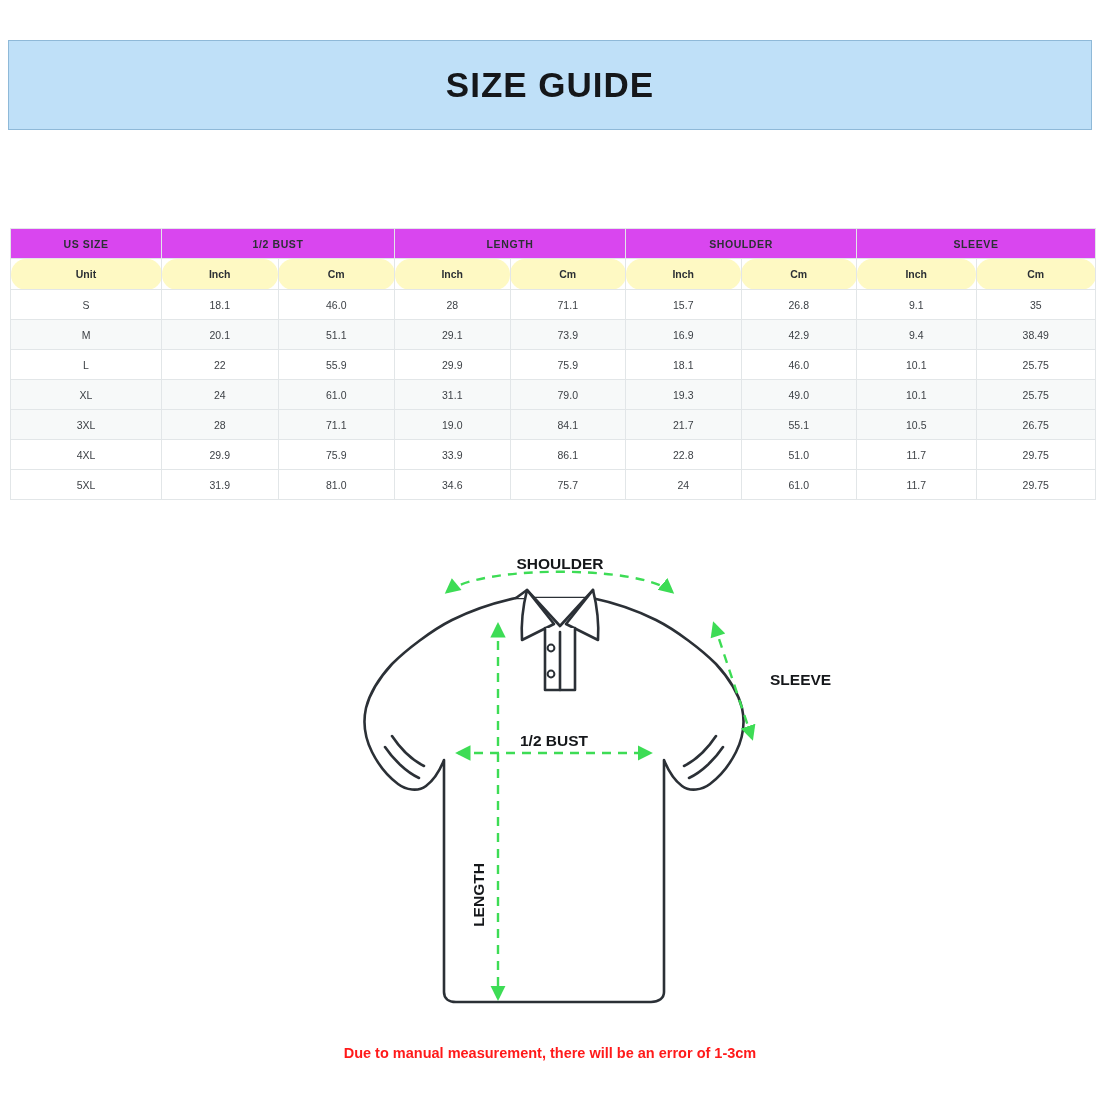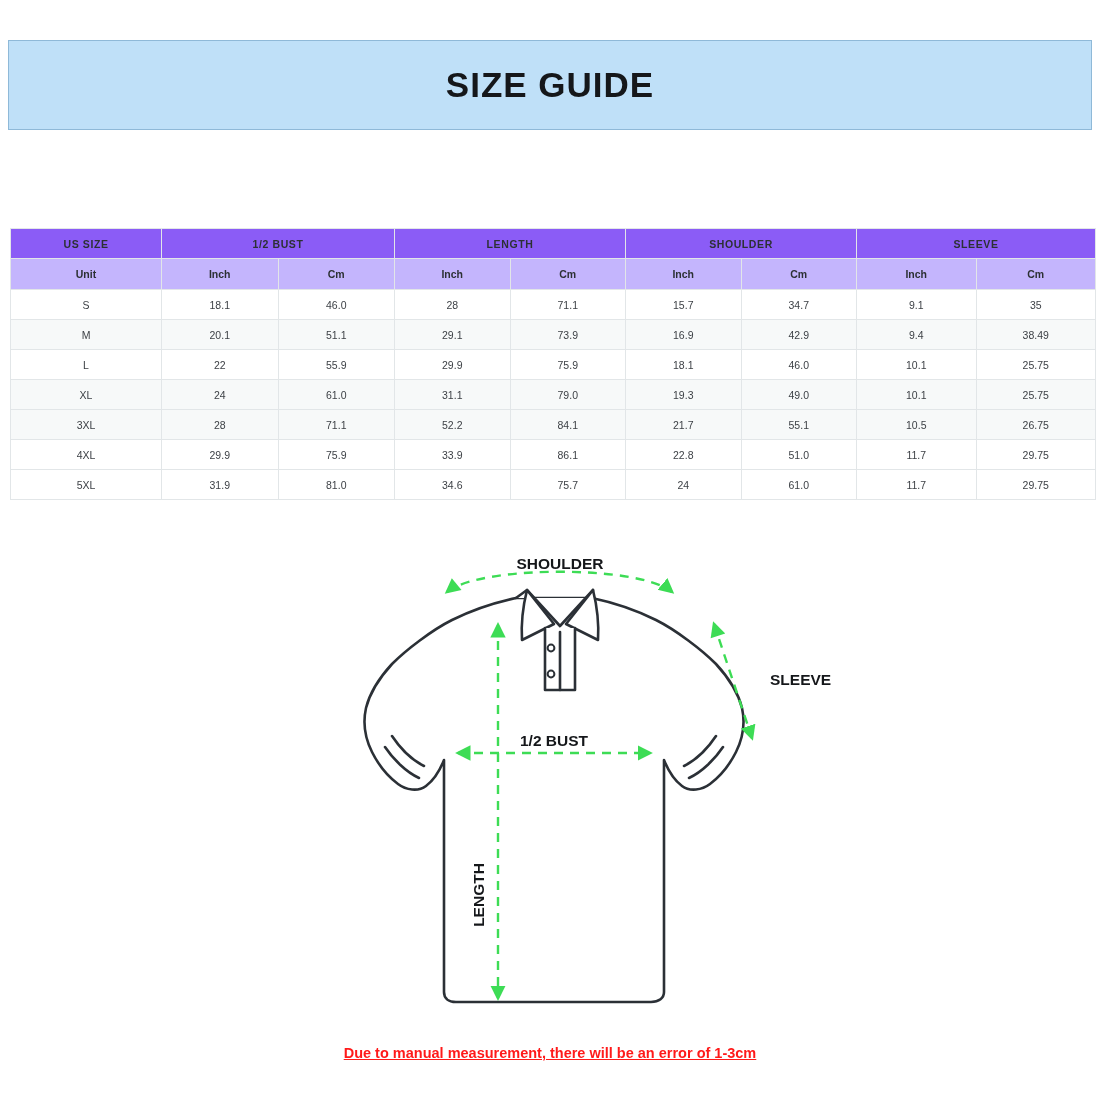--- a/index.html
+++ b/index.html
@@ -59,32 +59,33 @@
   table.size-table th,
   table.size-table td {
     border: 1px solid #e2e6e8;
     text-align: center;
     color: #3b3f44;
     font-weight: normal;
     padding: 0;
   }
   tr.group-row th {
     height: 29px;
-    background: #8b5cf6;
+    background: #d946ef;
     font-size: 10.5px;
     font-weight: bold;
     letter-spacing: 0.6px;
     color: #2c3034;
   }
   tr.unit-row td {
     height: 30px;
-    background: #c4b5fd;
+    background: #fef9c3;
     font-weight: bold;
     font-size: 10.5px;
     color: #2c3034;
+    border-radius: 15px;
   }
   tr.data-row td {
     height: 29px;
     font-size: 10.5px;
   }
   tr.data-row.alt td {
     background: #f7f9f9;
   }
   tr.data-row td.size-cell {
     color: #3b3f44;
@@ -102,21 +103,20 @@
   .footnote {
     position: absolute;
     left: 0;
     top: 1045px;
     width: 1100px;
     text-align: center;
     color: #ff1a1a;
     font-size: 14.5px;
     font-weight: bold;
     font-family: "Liberation Sans", sans-serif;
-    text-decoration: underline;
   }
 
   .lbl {
     font-family: "Liberation Sans", sans-serif;
     font-weight: bold;
     fill: #15171a;
   }
 </style>
 </head>
 <body>
@@ -150,21 +150,21 @@
         </tr>
       </thead>
       <tbody>
         <tr class="data-row">
           <td class="size-cell">S</td>
           <td>18.1</td>
           <td>46.0</td>
           <td>28</td>
           <td>71.1</td>
           <td>15.7</td>
-          <td>34.7</td>
+          <td>26.8</td>
           <td>9.1</td>
           <td>35</td>
         </tr>
         <tr class="data-row alt">
           <td class="size-cell">M</td>
           <td>20.1</td>
           <td>51.1</td>
           <td>29.1</td>
           <td>73.9</td>
           <td>16.9</td>
@@ -191,21 +191,21 @@
           <td>79.0</td>
           <td>19.3</td>
           <td>49.0</td>
           <td>10.1</td>
           <td>25.75</td>
         </tr>
         <tr class="data-row alt">
           <td class="size-cell">3XL</td>
           <td>28</td>
           <td>71.1</td>
-          <td>52.2</td>
+          <td>19.0</td>
           <td>84.1</td>
           <td>21.7</td>
           <td>55.1</td>
           <td>10.5</td>
           <td>26.75</td>
         </tr>
         <tr class="data-row">
           <td class="size-cell">4XL</td>
           <td>29.9</td>
           <td>75.9</td>

